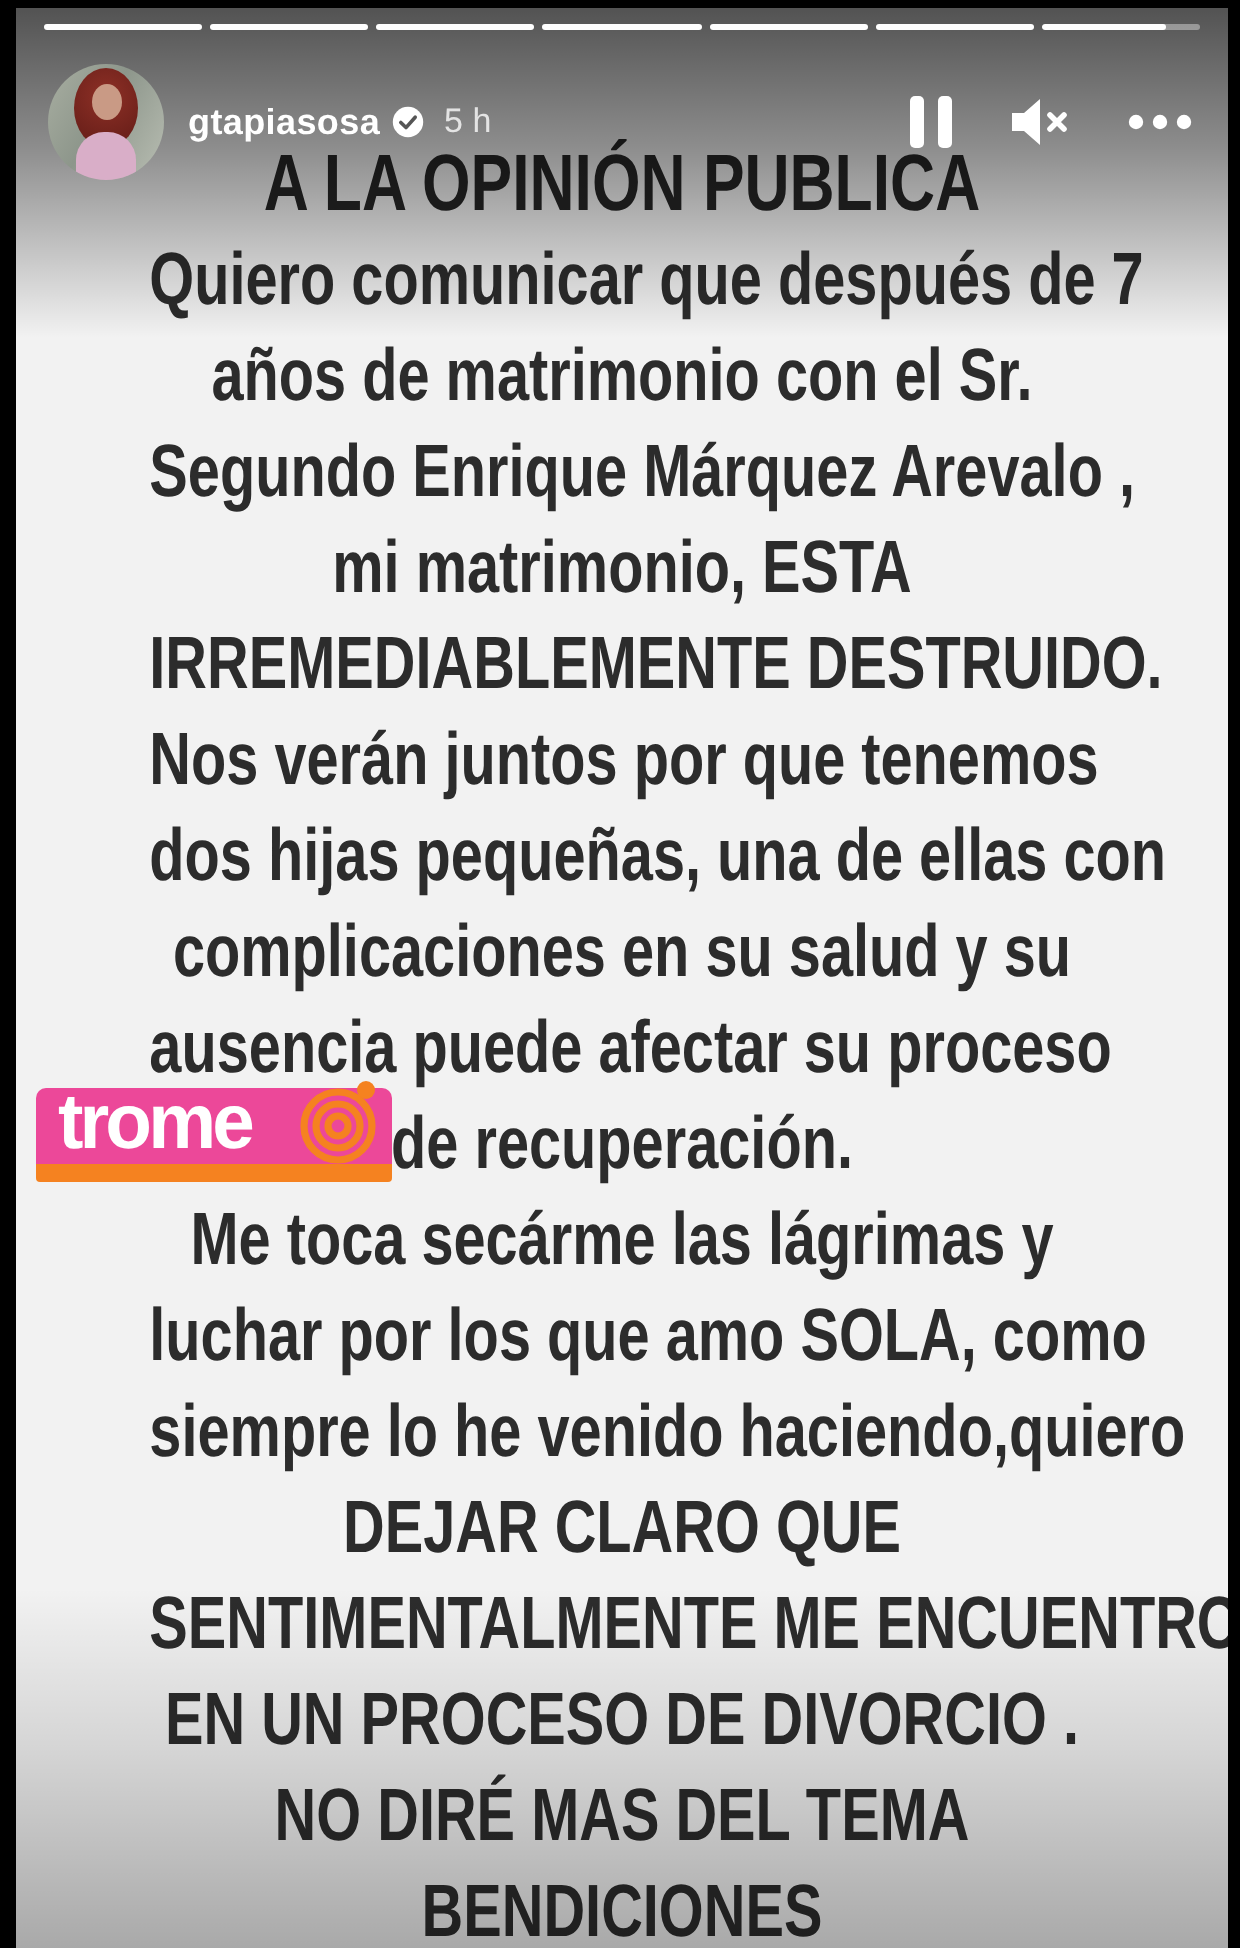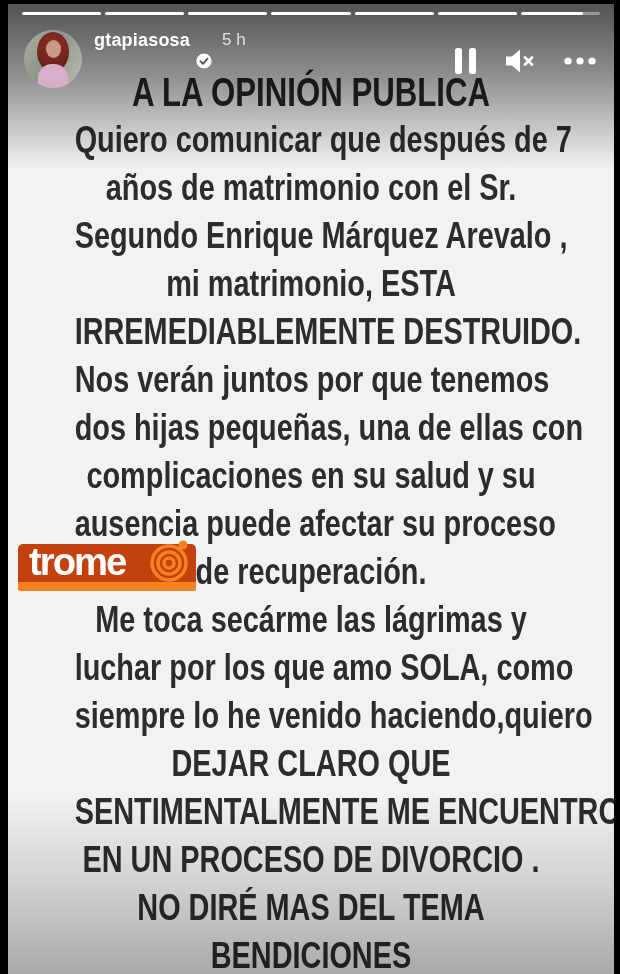--- a/index.html
+++ b/index.html
@@ -35,21 +35,21 @@
     flex:1;height:3px;border-radius:2px;
     background:#ffffff;position:relative;overflow:hidden;
   }
   .progress .seg.partial{background:rgba(255,255,255,.38);}
   .progress .seg.partial .fill{
     position:absolute;left:0;top:0;bottom:0;background:#ffffff;border-radius:2px;
   }
   
   .header{
     position:absolute;top:26px;left:16px;right:18px;height:62px;
-    display:flex;z-index:3;
+    display:flex;align-items:center;z-index:3;
   }
   .avatar{
     width:58px;height:58px;border-radius:50%;
     position:relative;overflow:hidden;flex:0 0 auto;
     background:linear-gradient(120deg,#a8aea1 0%,#8d968b 45%,#b9beb3 100%);
     margin-right:12px;
   }
   .avatar .hair{
     position:absolute;left:13px;top:2px;width:32px;height:40px;border-radius:50%;
     background:radial-gradient(circle at 50% 35%, #8e3026 0%, #6e211b 70%);
@@ -83,21 +83,21 @@
     white-space:nowrap;text-align:center;
     transform:scaleX(.78);transform-origin:50% 50%;
     letter-spacing:0;
   }
   .line:first-child{font-size:40px;color:#262626;}
   
   .trome{
     position:absolute;left:10px;top:540px;width:178px;z-index:2;
   }
   .trome-box{
-    position:relative;height:38px;background:#c2410c;border-radius:5px 5px 0 0;
+    position:relative;height:38px;background:#ec4899;border-radius:5px 5px 0 0;
   }
   .trome-word{
     position:absolute;left:11px;top:-3px;
     color:#fff;font-size:39px;font-weight:700;line-height:42px;letter-spacing:-2px;
     transform:scaleX(.98);transform-origin:0 50%;
   }
   .trome-rings{position:absolute;right:4px;top:-7px;}
   .trome-bar{height:9px;background:#F58220;border-radius:0 0 2px 2px;}
 </style>
 </head>

